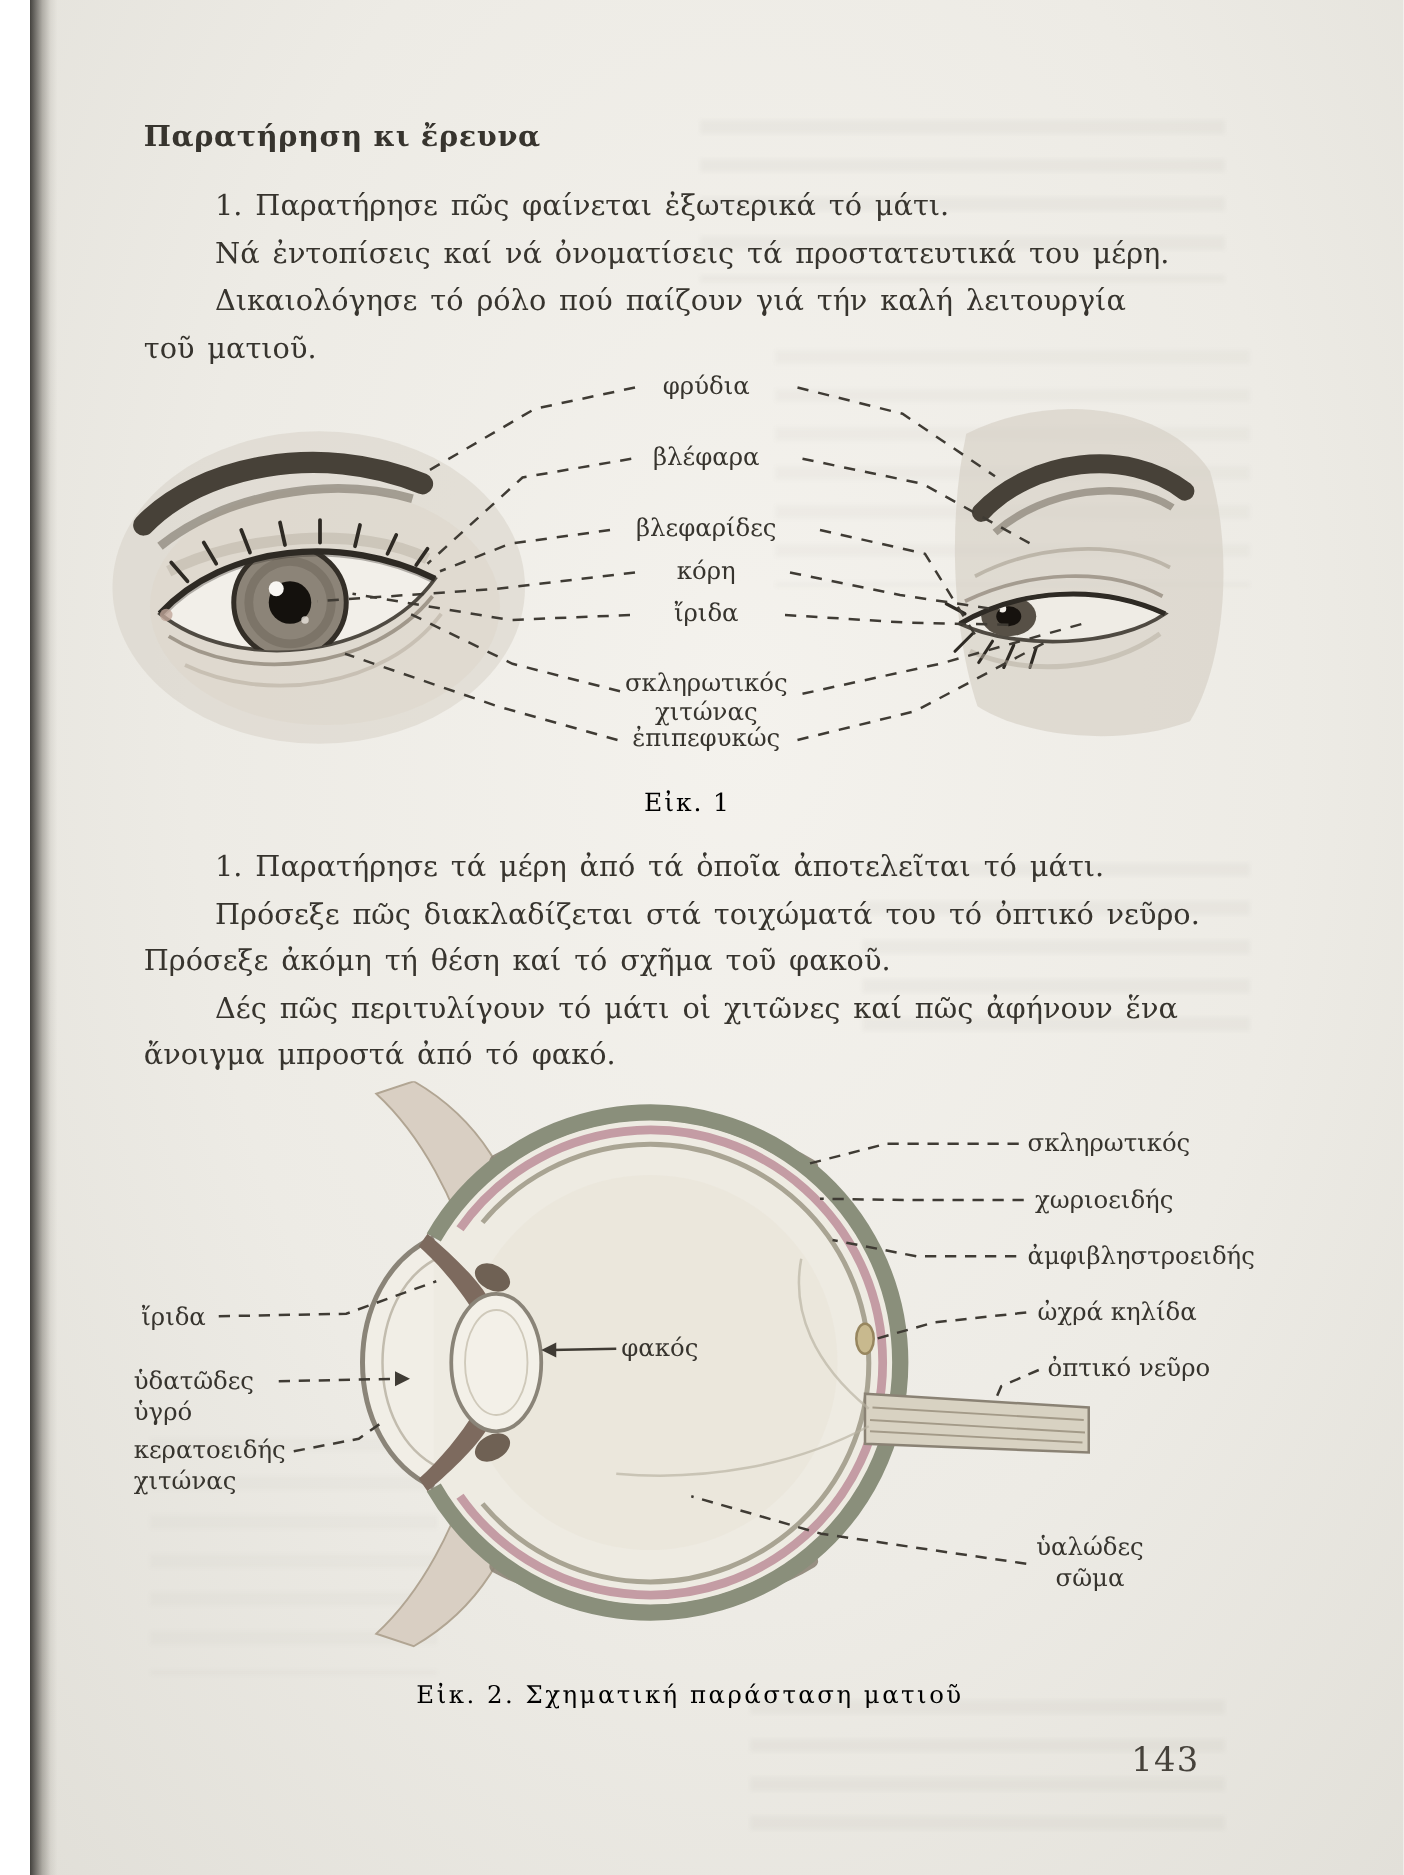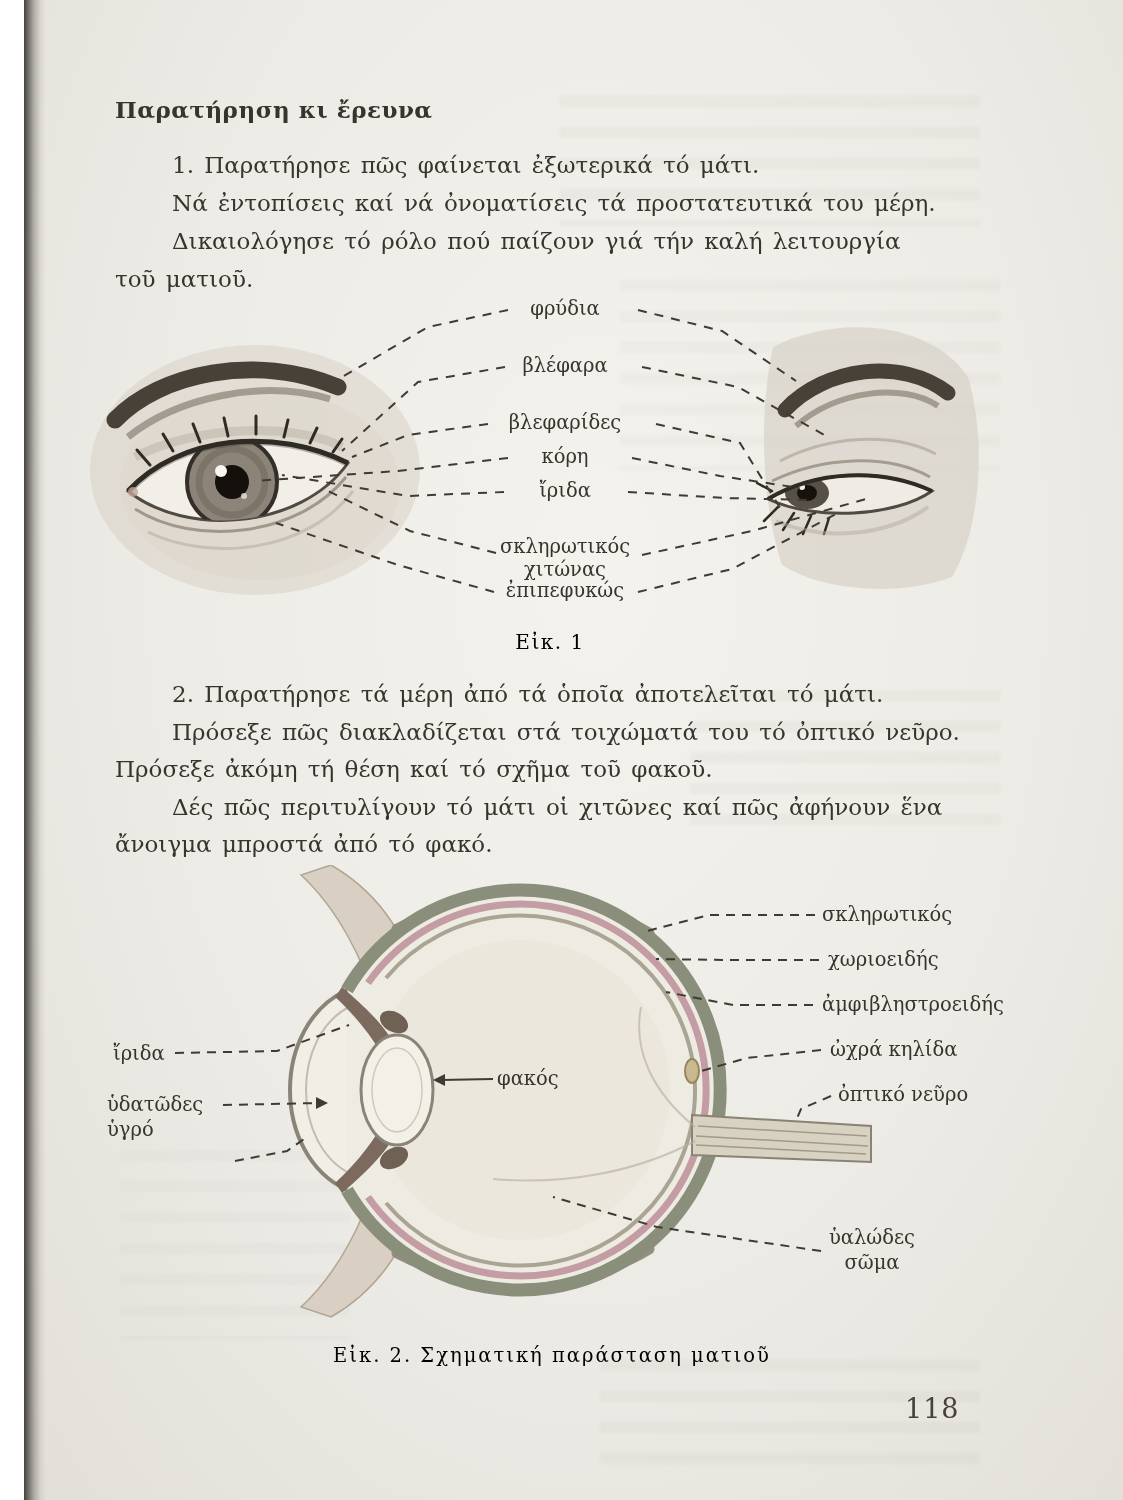--- a/index.html
+++ b/index.html
@@ -152,21 +152,21 @@
   <div class="f1label" style="top:69px">βλέφαρα</div>
   <div class="f1label" style="top:126px">βλεφαρίδες</div>
   <div class="f1label" style="top:160px">κόρη</div>
   <div class="f1label" style="top:194px">ἴριδα</div>
   <div class="f1label block" style="top:250px">σκληρωτικός χιτώνας</div>
   <div class="f1label" style="top:294px">ἐπιπεφυκώς</div>
 </div>
 
 <div class="caption" style="left:80px;top:630px;width:940px;">Εἰκ. 1</div>
 
-<div class="bodyline ind" style="top:669px">2. Παρατήρησε τά μέρη ἀπό τά ὁποῖα ἀποτελεῖται τό μάτι.</div>
+<div class="bodyline ind" style="top:669px">1. Παρατήρησε τά μέρη ἀπό τά ὁποῖα ἀποτελεῖται τό μάτι.</div>
 <div class="bodyline ind" style="top:707px">Πρόσεξε πῶς διακλαδίζεται στά τοιχώματά του τό ὀπτικό νεῦρο.</div>
 <div class="bodyline" style="top:744px">Πρόσεξε ἀκόμη τή θέση καί τό σχῆμα τοῦ φακοῦ.</div>
 <div class="bodyline ind" style="top:782px">Δές πῶς περιτυλίγουν τό μάτι οἱ χιτῶνες καί πῶς ἀφήνουν ἕνα</div>
 <div class="bodyline" style="top:819px">ἄνοιγμα μπροστά ἀπό τό φακό.</div>
 
 <div class="fig" style="left:95px;top:865px;width:940px;height:480px;">
   <svg width="940" height="480" viewBox="0 0 940 480">
     <g>
 
       <path d="M236 0 C288 30 318 80 323 130 L283 144 C269 96 243 44 206 10 Z" fill="#d9cfc3" stroke="#b1a593" stroke-width="1.5"></path>
@@ -224,18 +224,19 @@
   </svg>
 
   <div class="f2label" style="left:727px;top:37px">σκληρωτικός</div>
   <div class="f2label" style="left:733px;top:82px">χωριοειδής</div>
   <div class="f2label" style="left:727px;top:127px">ἀμφιβληστροειδής</div>
   <div class="f2label" style="left:735px;top:172px">ὠχρά κηλίδα</div>
   <div class="f2label" style="left:743px;top:217px">ὀπτικό νεῦρο</div>
   <div class="f2label" style="left:722px;top:360px;width:110px;text-align:center;">ὑαλώδες σῶμα</div>
   <div class="f2label" style="left:18px;top:176px">ἴριδα</div>
   <div class="f2label" style="left:12px;top:227px;width:120px;">ὑδατῶδες ὑγρό</div>
+  <div class="f2label" style="left:12px;top:282px;width:140px;">κερατοειδής χιτώνας</div>
   <div class="f2label" style="left:402px;top:201px">φακός</div>
 </div>
 
 <div class="caption caption2" style="left:82px;top:1344px;width:940px;">Εἰκ. 2. Σχηματική παράσταση ματιοῦ</div>
 
-<div class="pagenum">118</div>
+<div class="pagenum">143</div>
 
 </body></html>

